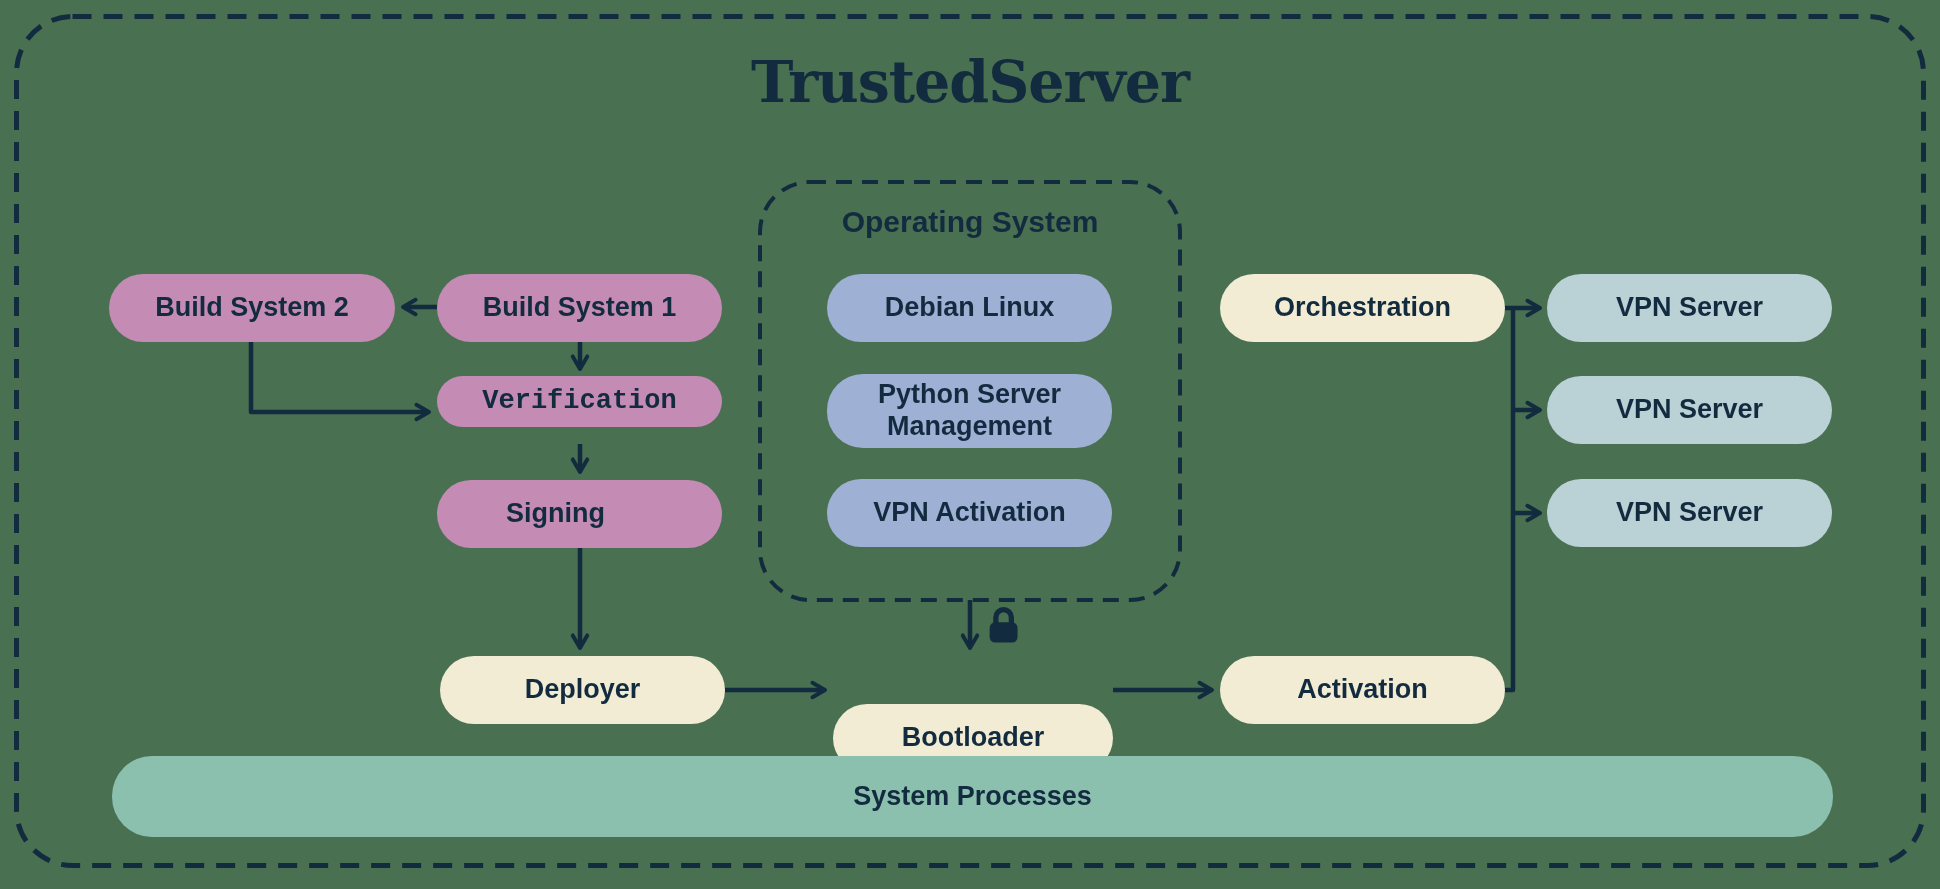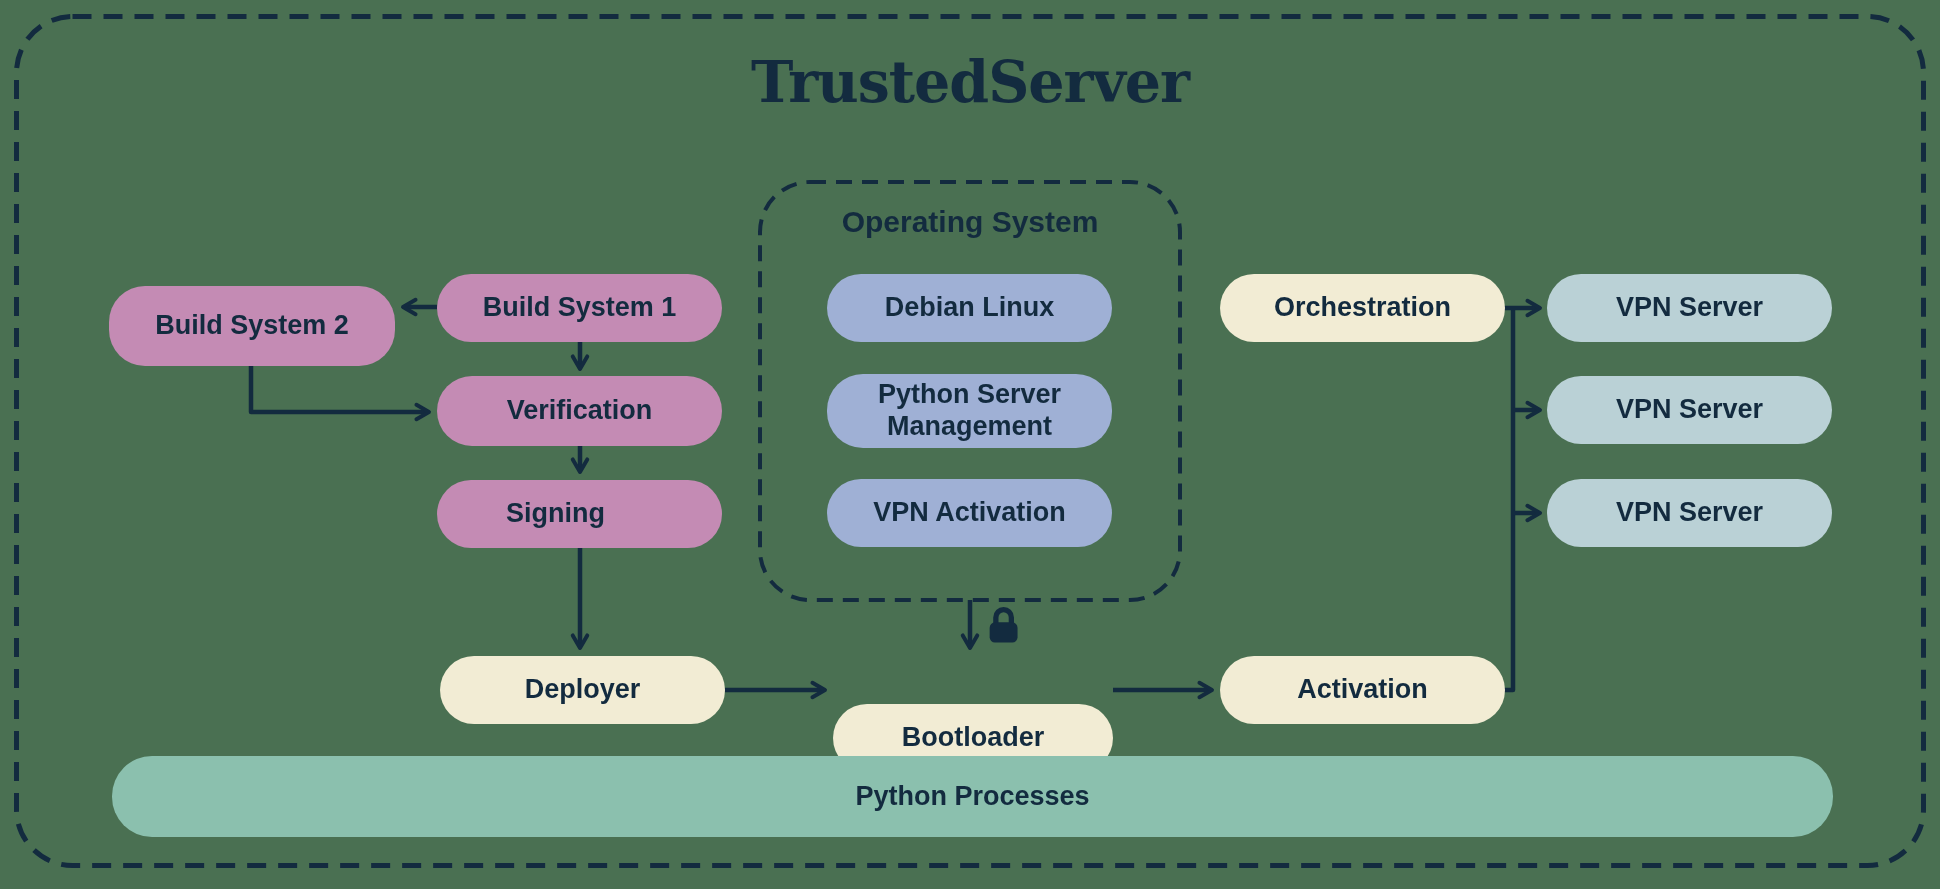--- a/index.html
+++ b/index.html
@@ -63,32 +63,32 @@
       </g>
     <g transform="translate(985,605) scale(1.55)">
         <use href="#lock-glyph"></use>
       </g>
   </svg>
 
   <div class="title">TrustedServer</div>
 
   <div class="os-label">Operating System</div>
 
-  <div class="node pink" style="left:109px;top:286px;width:286px;height:80px;">Build System 2</div>
+  <div class="node pink" style="left:109px;top:274px;width:286px;height:68px;">Build System 2</div>
   <div class="node pink" style="left:437px;top:274px;width:285px;height:68px;">Build System 1</div>
-  <div class="node pink" style="left:437px;top:376px;width:285px;height:70px;">Verification</div>
+  <div class="node pink" style="left:437px;top:376px;width:285px;height:51px;font-family:Liberation Mono, monospace;">Verification</div>
   <div class="node pink" style="left:437px;top:480px;width:285px;height:68px;padding-right:48px;">Signing</div>
 
   <div class="node periwinkle" style="left:827px;top:274px;width:285px;height:68px;">Debian Linux</div>
   <div class="node periwinkle" style="left:827px;top:374px;width:285px;height:74px;padding:0 40px;">Python Server Management</div>
   <div class="node periwinkle" style="left:827px;top:479px;width:285px;height:68px;">VPN Activation</div>
 
   <div class="node cream" style="left:1220px;top:274px;width:285px;height:68px;">Orchestration</div>
   <div class="node light-blue" style="left:1547px;top:274px;width:285px;height:68px;">VPN Server</div>
   <div class="node light-blue" style="left:1547px;top:376px;width:285px;height:68px;">VPN Server</div>
   <div class="node light-blue" style="left:1547px;top:479px;width:285px;height:68px;">VPN Server</div>
 
   <div class="node cream" style="left:440px;top:656px;width:285px;height:68px;">Deployer</div>
   <div class="node cream" style="left:833px;top:656px;width:280px;height:68px;margin-top:48px;">Bootloader</div>
   <div class="node cream" style="left:1220px;top:656px;width:285px;height:68px;">Activation</div>
 
-  <div class="bottom-bar">Python Processes</div>
+  <div class="bottom-bar">System Processes</div>
 </div>
 
 </body></html>

